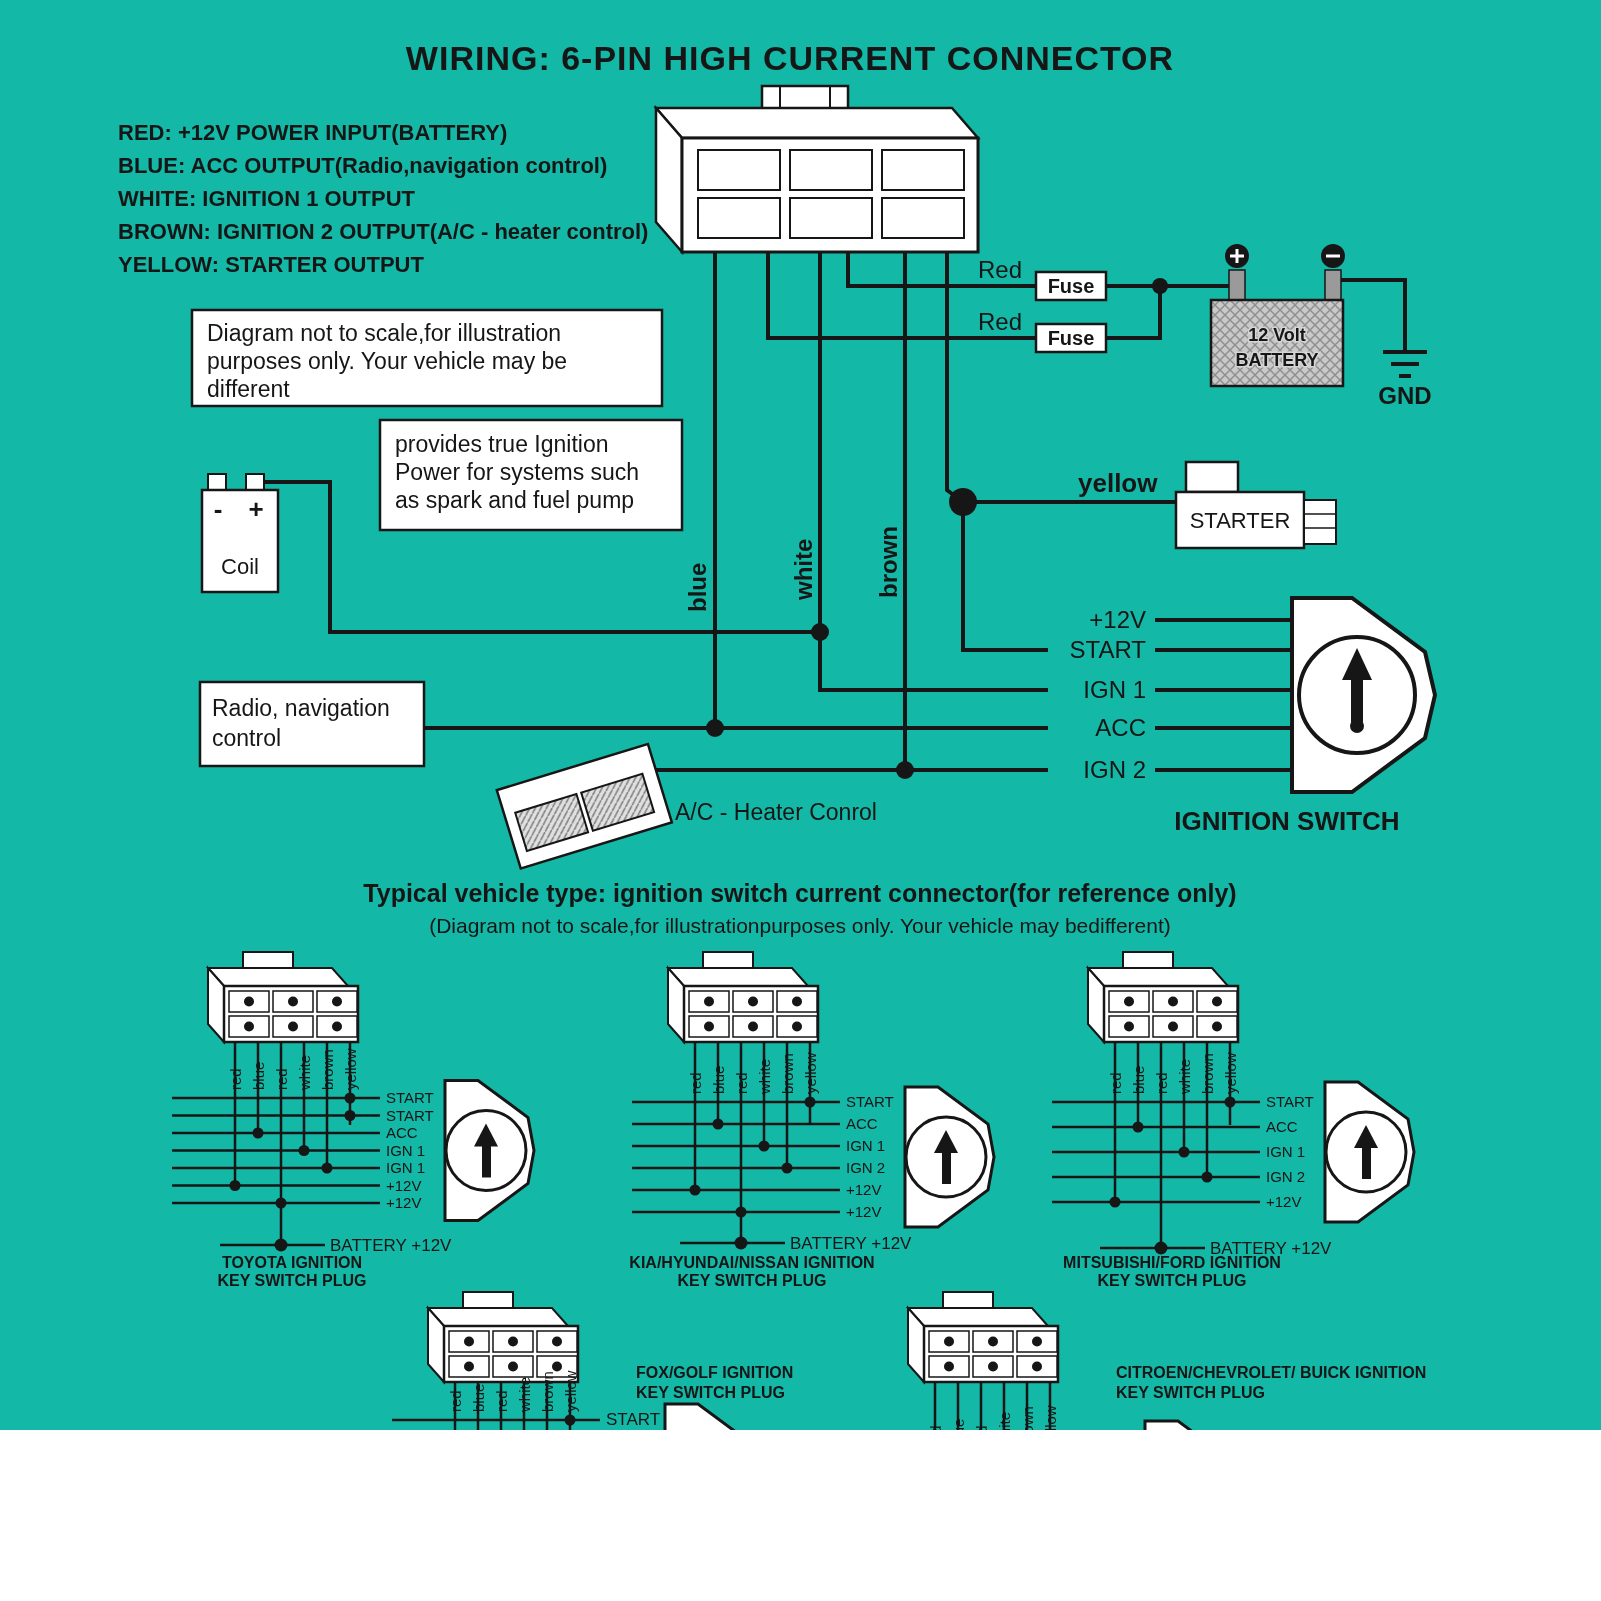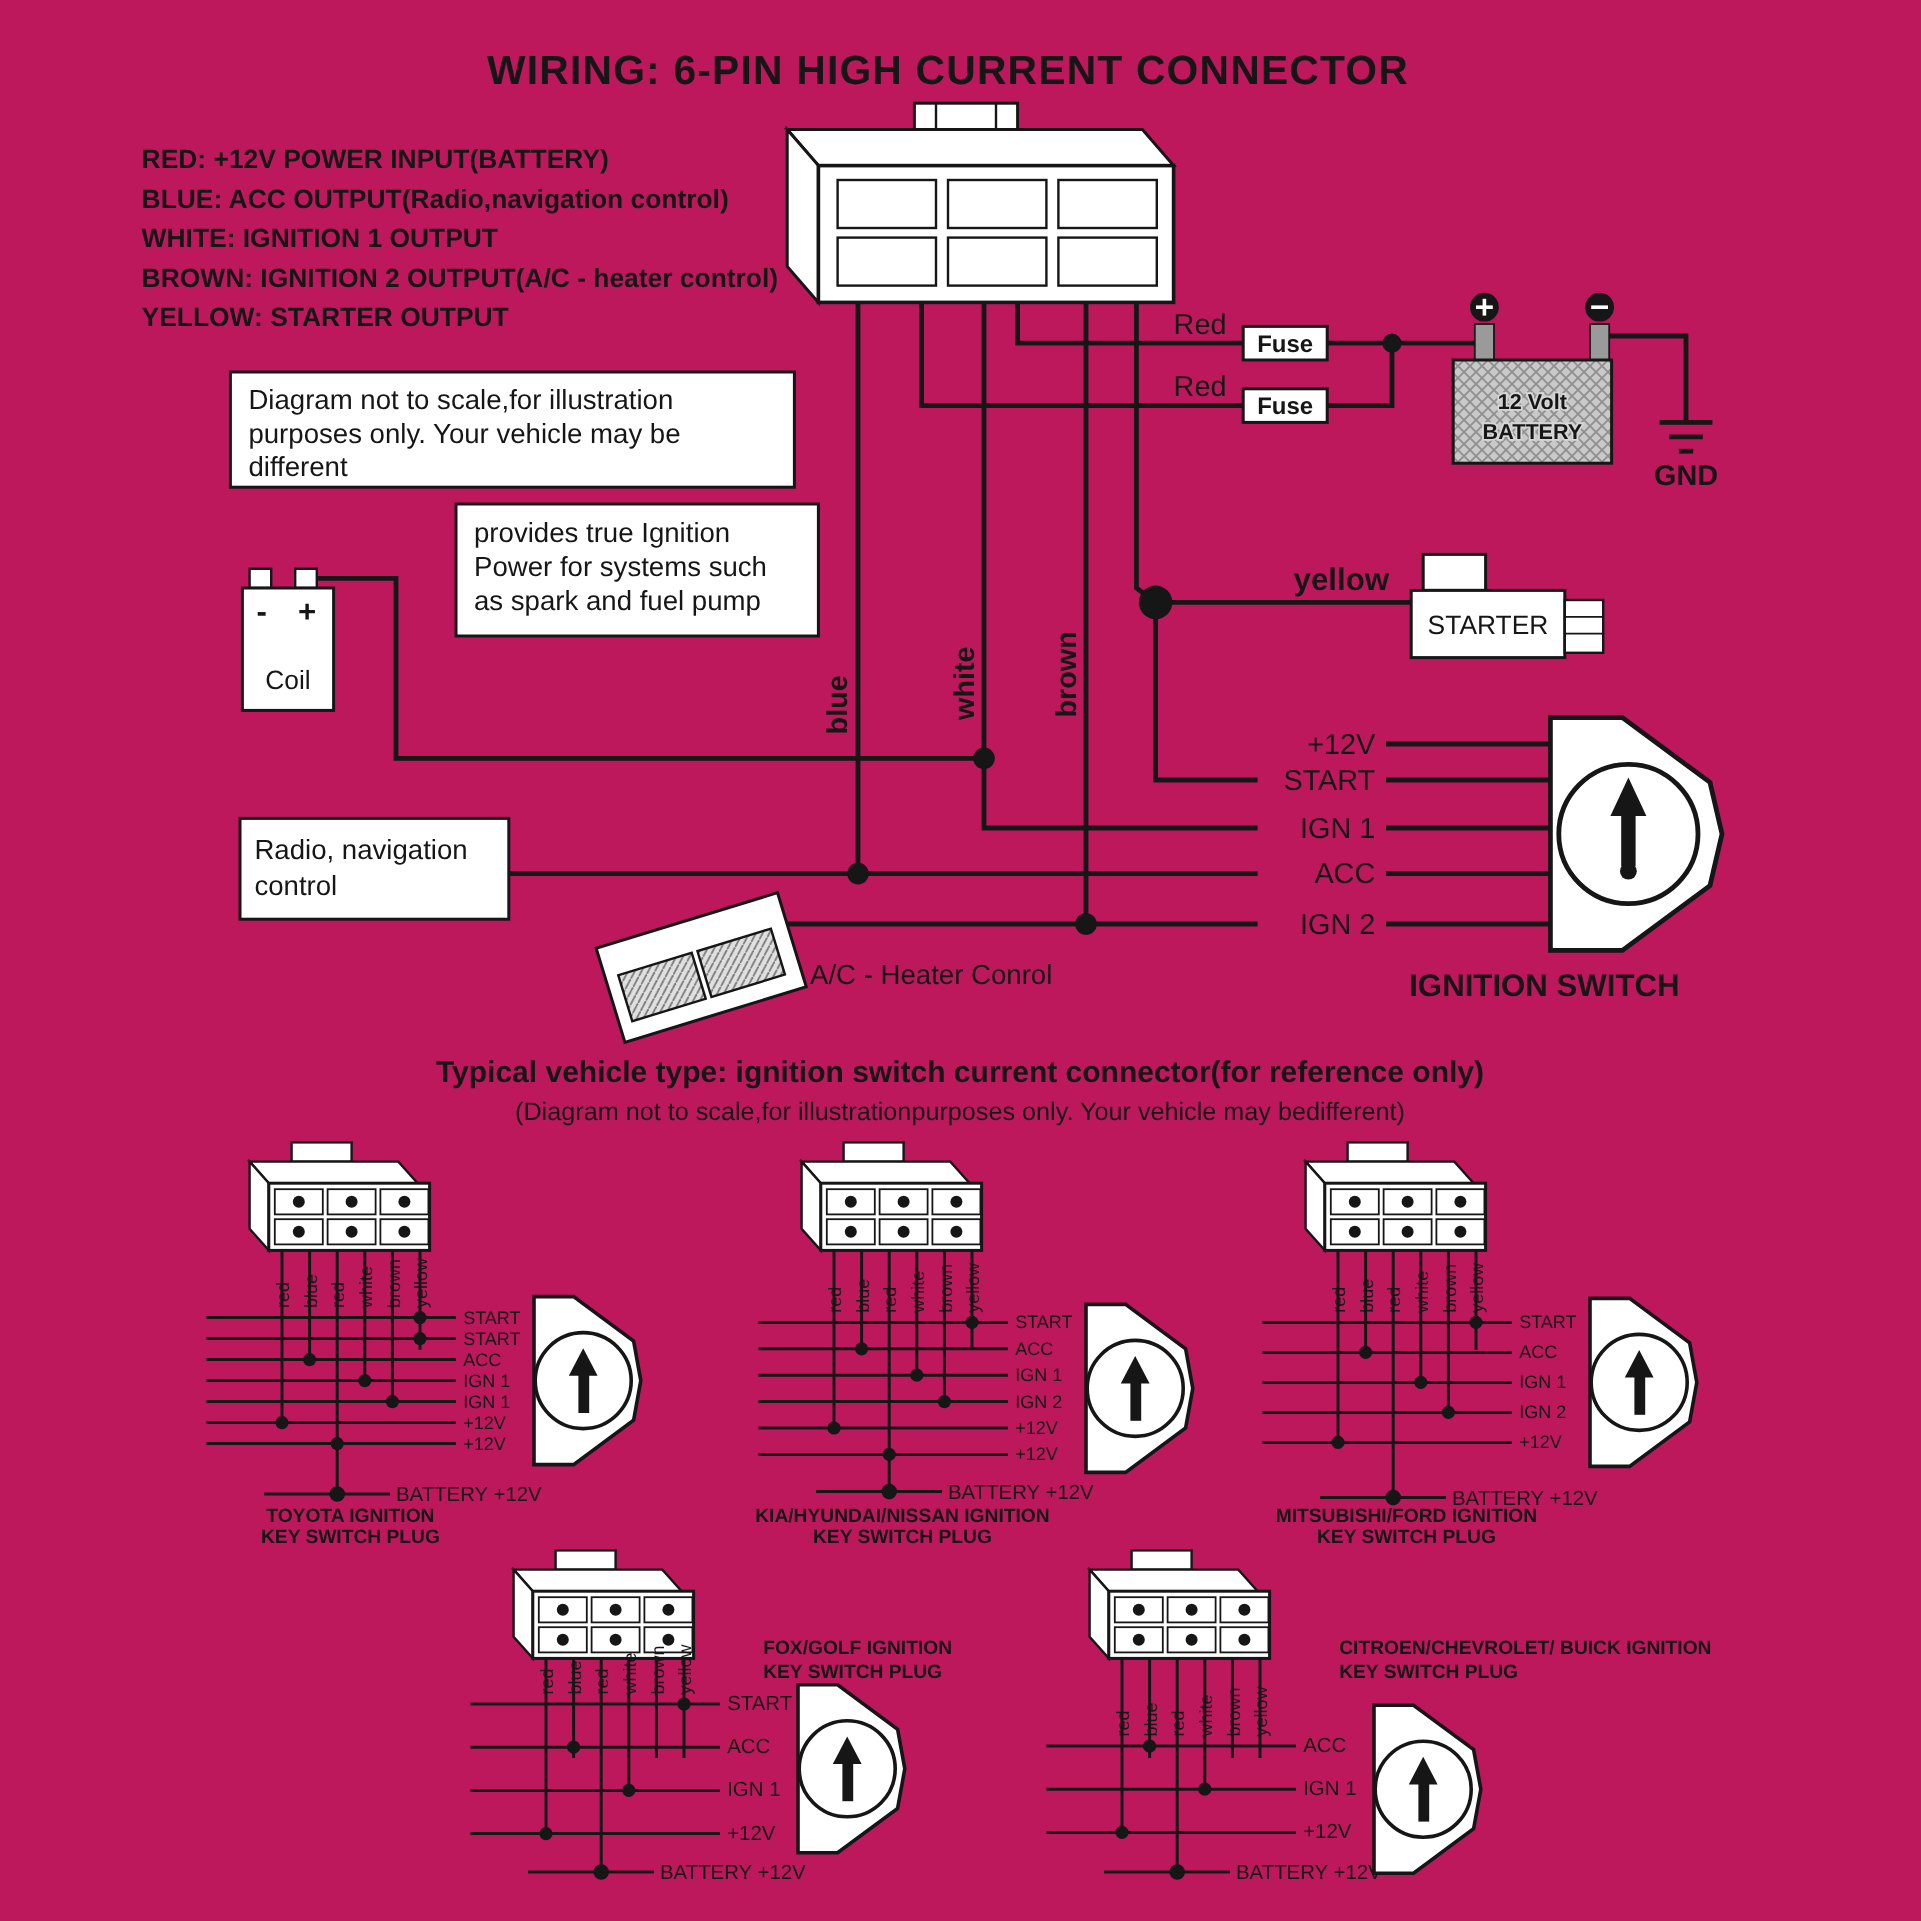--- a/index.html
+++ b/index.html
@@ -1,16 +1,16 @@
 <!DOCTYPE html>
 <html><head>
 <meta charset="utf-8">
 <style>
   html,body{margin:0;padding:0;background:#ffffff;}
-  .page{width:1601px;height:1601px;background:#be185d;position:relative;font-family:"Liberation Sans",sans-serif;}
+  .page{width:1601px;height:1430px;background:#14b8a6;position:relative;font-family:"Liberation Sans",sans-serif;}
   svg{display:block;font-family:"Liberation Sans",sans-serif;}
   svg text{fill:#161616;}
 </style>
 </head>
 <body>
 
 <div class="page">
 <svg id="main-svg" width="1601" height="1601" viewBox="0 0 1601 1601">
   <defs>
     <pattern id="hatch" width="10" height="10" patternUnits="userSpaceOnUse">

